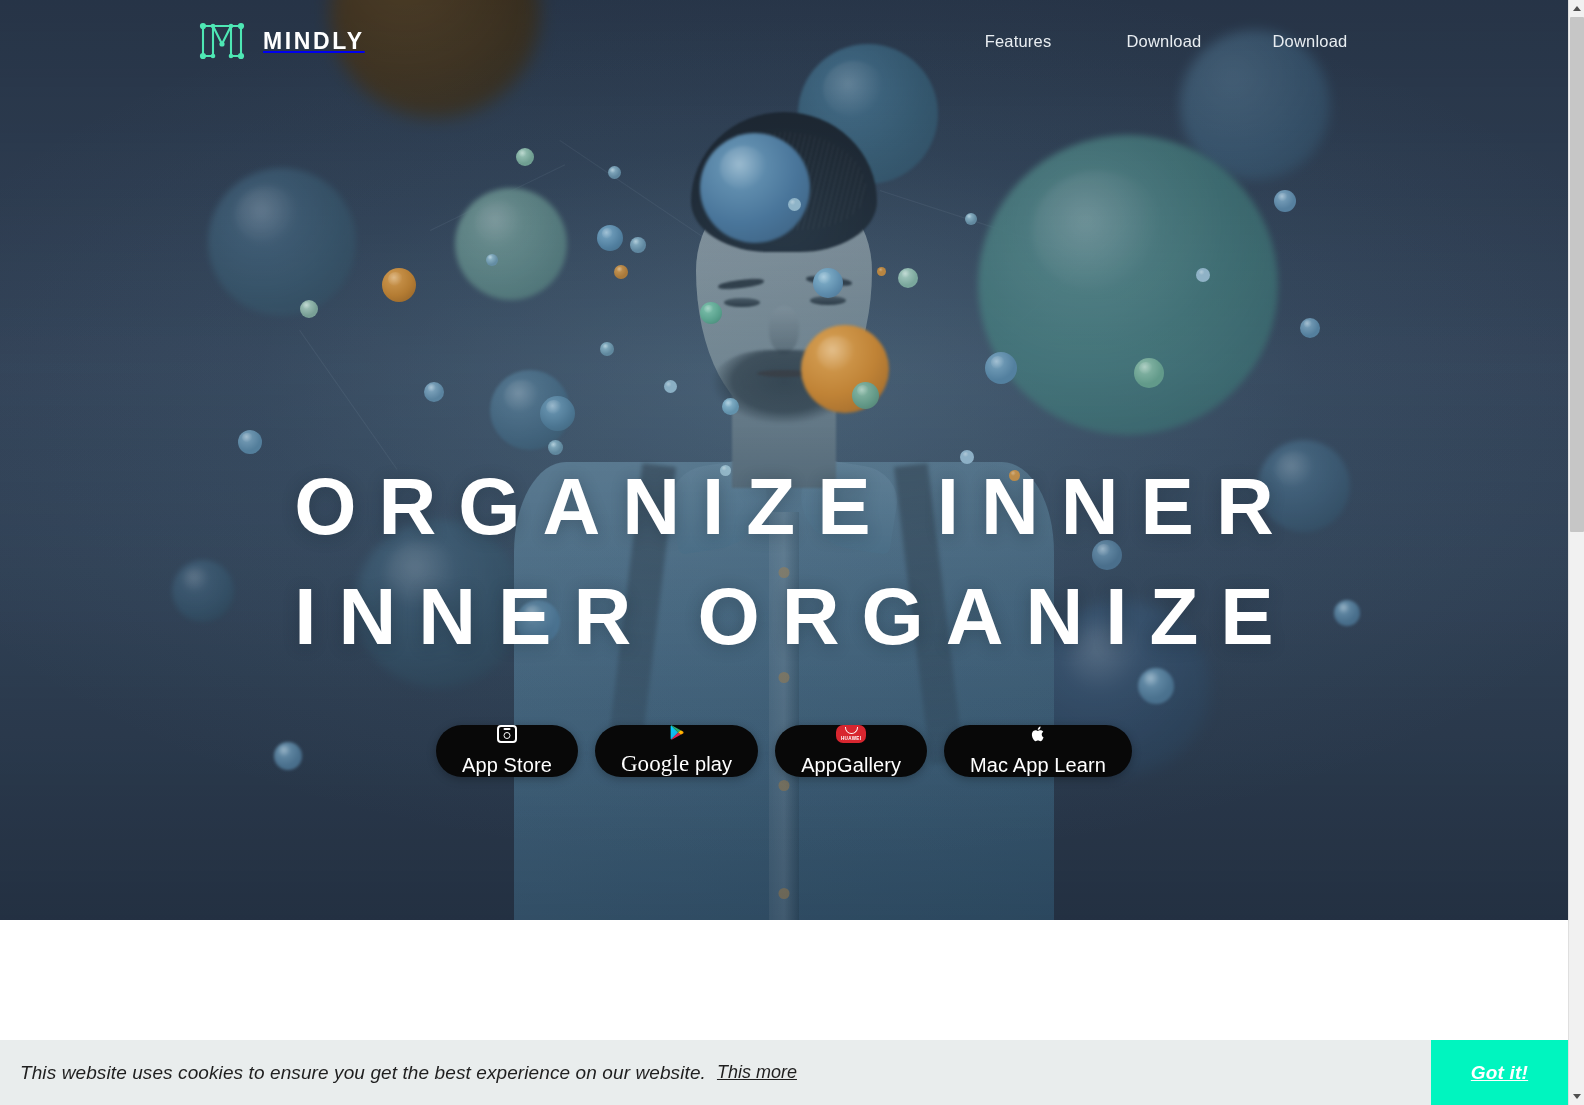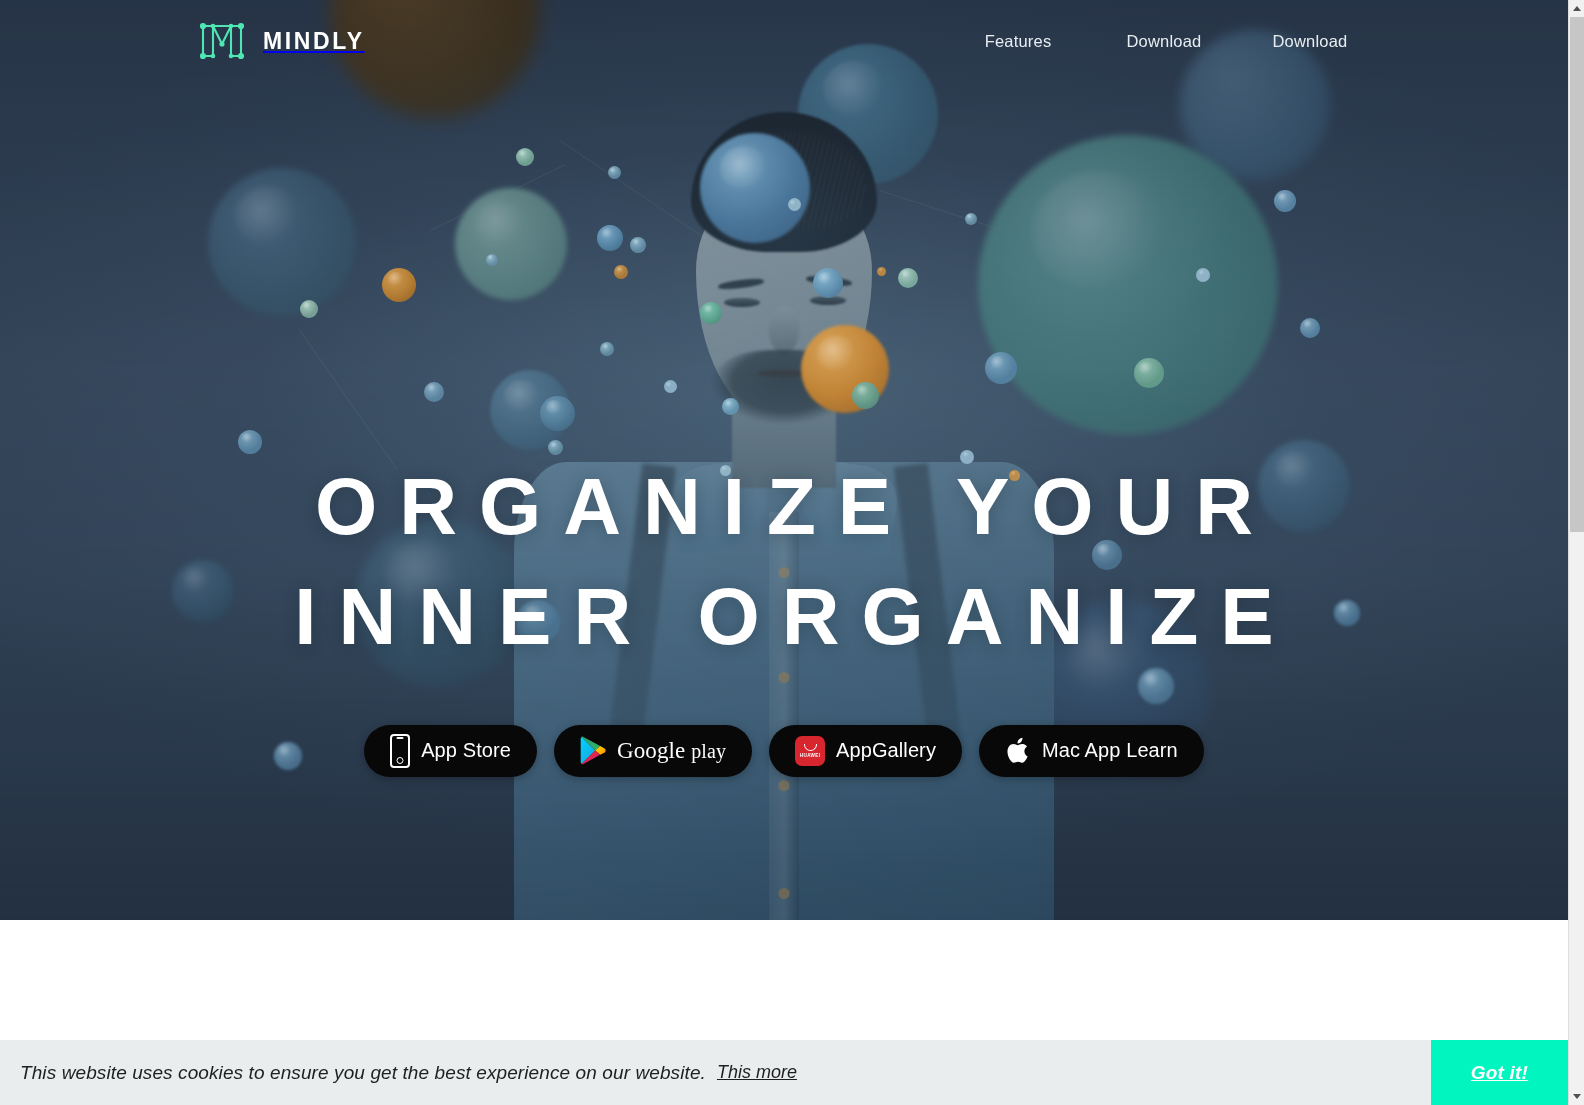--- a/index.html
+++ b/index.html
@@ -163,24 +163,25 @@
     text-shadow:0 2px 16px rgba(20,32,44,0.30);
   }
   .headline .l2 { display:block; }
 
   .stores { margin-top:52px; display:flex; gap:17px; }
   .store-btn {
     display:flex; align-items:center; justify-content:center; gap:11px;
     height:52px; border-radius:26px; background:#080808;
     padding:0 26px; cursor:pointer; text-decoration:none;
     box-shadow:0 2px 10px rgba(0,0,0,0.28);
+    flex-direction:column;
   }
   .store-btn .lbl { color:#ffffff; font-size:20px; letter-spacing:.1px; white-space:nowrap; }
   .store-btn .lbl.serif { font-family:"Liberation Serif", serif; font-size:23px; }
-  .store-btn .lbl.serif .light { font-family:Liberation Serif, serif; font-size:20px; }
+  .store-btn .lbl.serif .light { font-family:Liberation Sans, sans-serif; font-size:20px; }
 
   
   .ic-iphone { width:20px; height:34px; border:2.6px solid #fff; border-radius:4px; position:relative; }
   .ic-iphone:before{ content:""; position:absolute; left:50%; transform:translateX(-50%); top:1.5px; width:7px; height:1.6px; background:#fff; border-radius:1px;}
   .ic-iphone:after{ content:""; position:absolute; left:50%; transform:translateX(-50%); bottom:1.5px; width:5px; height:5px; border:1.4px solid #fff; border-radius:50%;}
   .ic-huawei { width:30px; height:30px; border-radius:7px; background:#d8262f; display:flex; align-items:center; justify-content:center; flex-direction:column; }
   .ic-huawei .arc { width:13px; height:7px; border:1.6px solid #fff; border-top:0; border-radius:0 0 13px 13px; margin-bottom:2px; }
   .ic-huawei .wm { color:#fff; font-size:4.6px; letter-spacing:.35px; font-weight:700; }
 
   
@@ -345,21 +346,21 @@
 
         <nav class="nav">
           <a href="#">Features</a>
           <a href="#">Download</a>
           <a href="#">Download</a>
         </nav>
       </header>
 
       <div class="hero-copy">
         <h1 class="headline">
-          <span>ORGANIZE YOUR</span>
+          <span>ORGANIZE INNER</span>
           <span class="l2">INNER ORGANIZE</span>
         </h1>
 
         <div class="stores">
 
           <a class="store-btn" href="#">
             <span class="ic-iphone"></span>
             <span class="lbl">App Store</span>
           </a>
 

